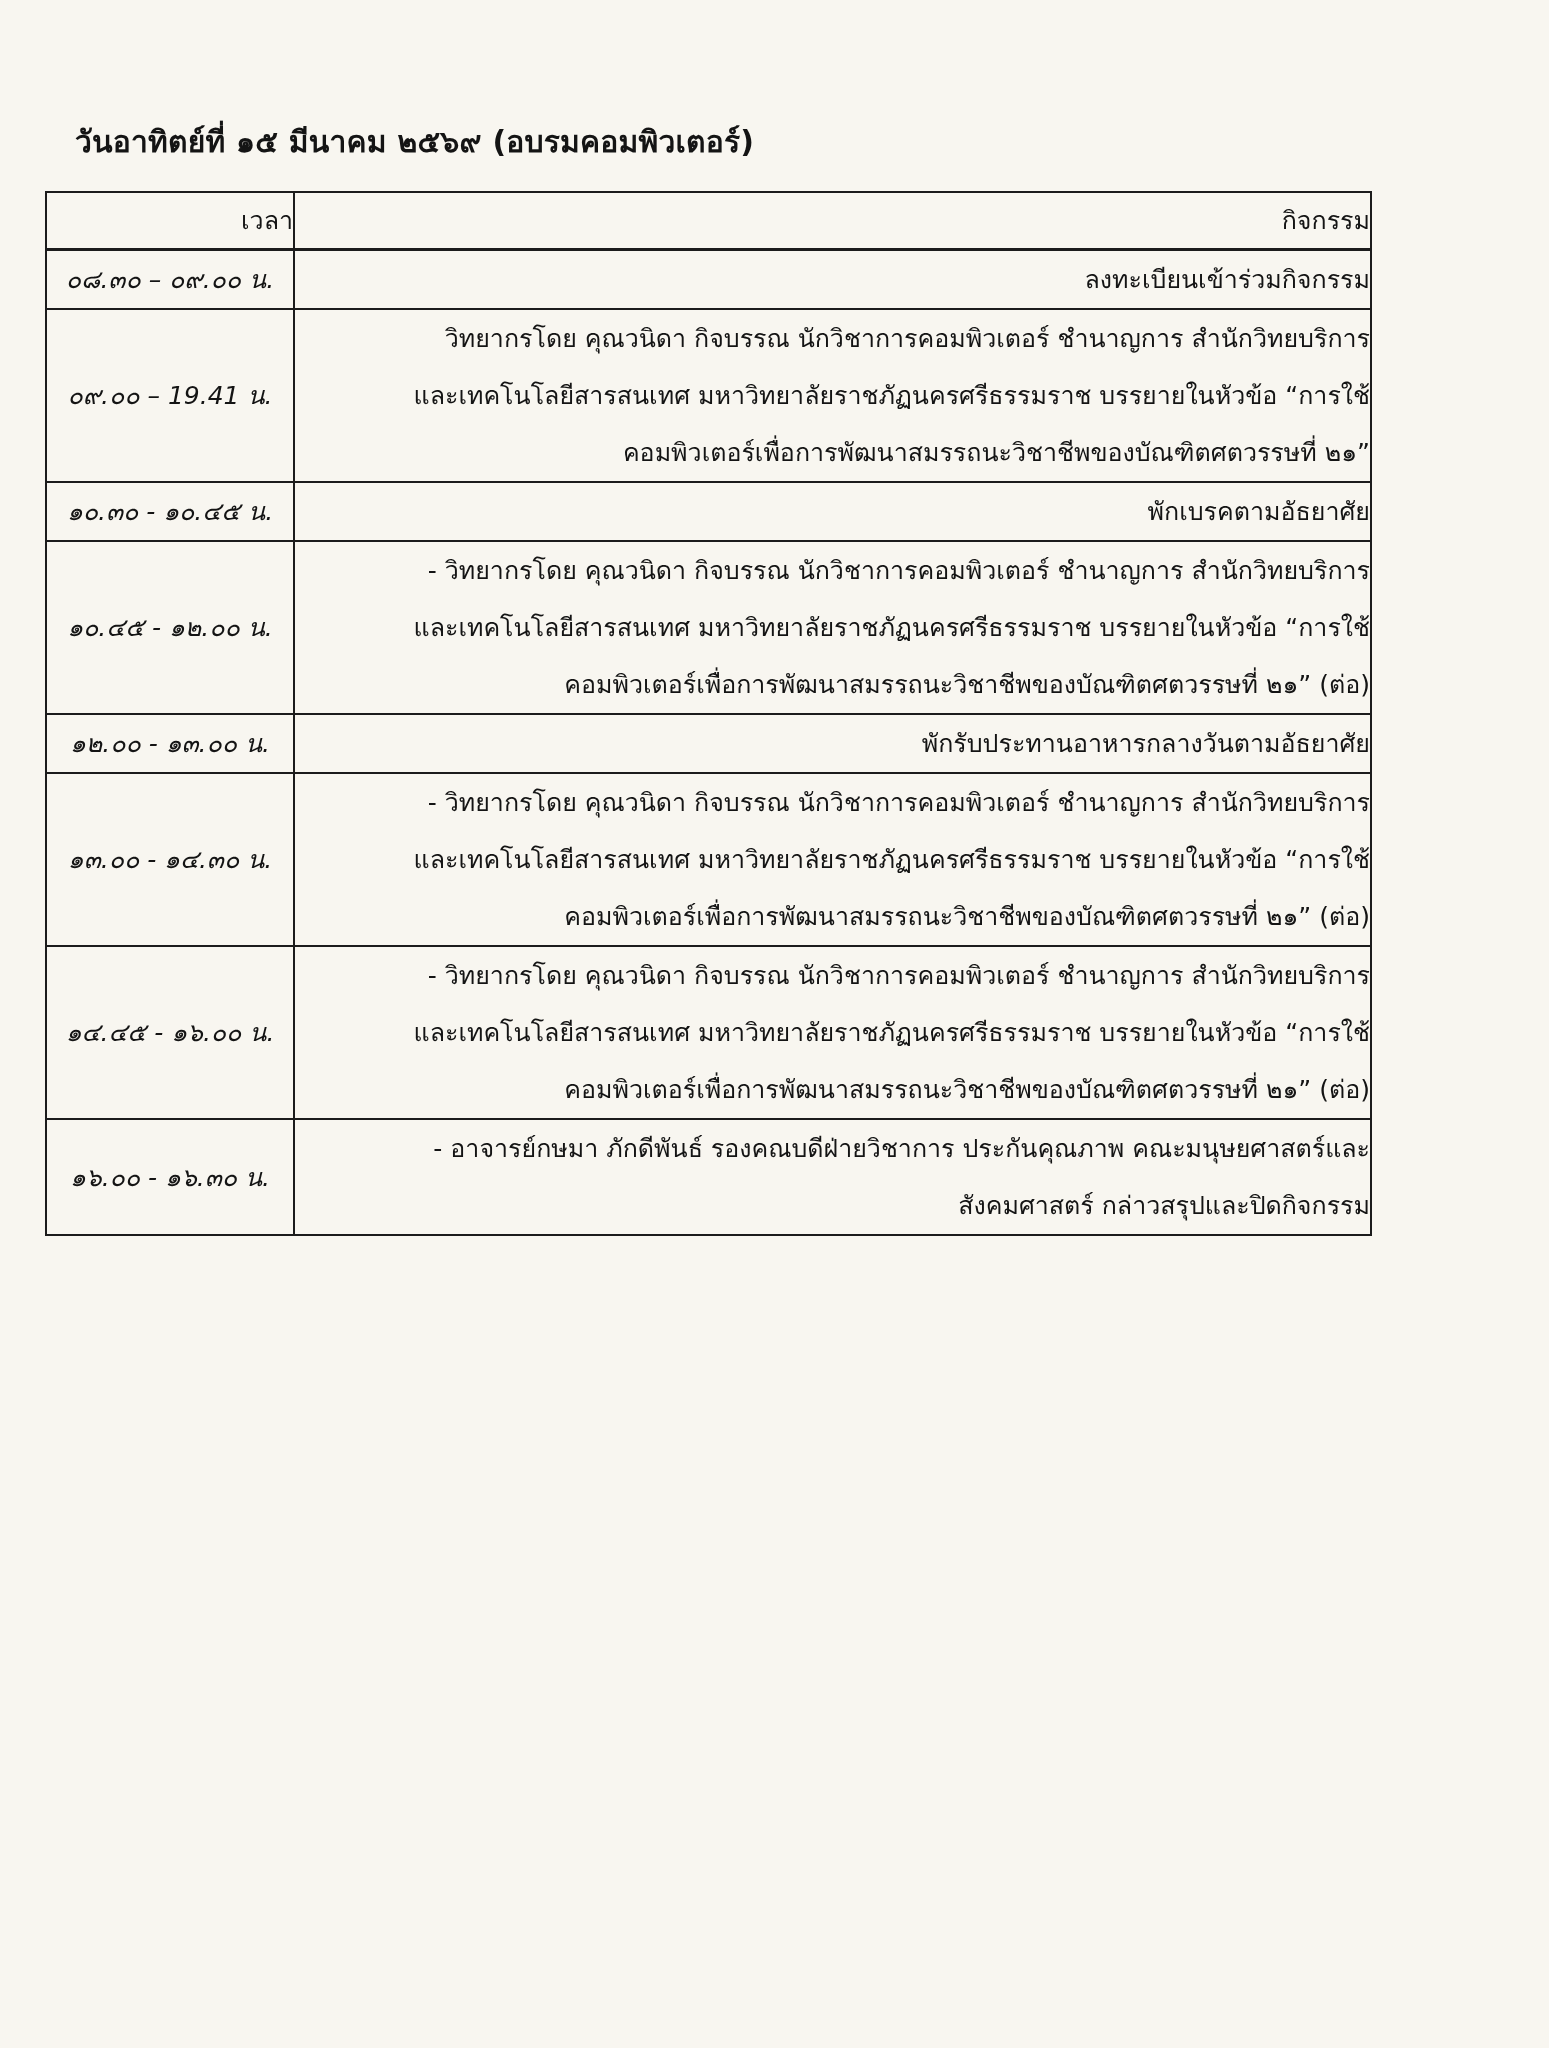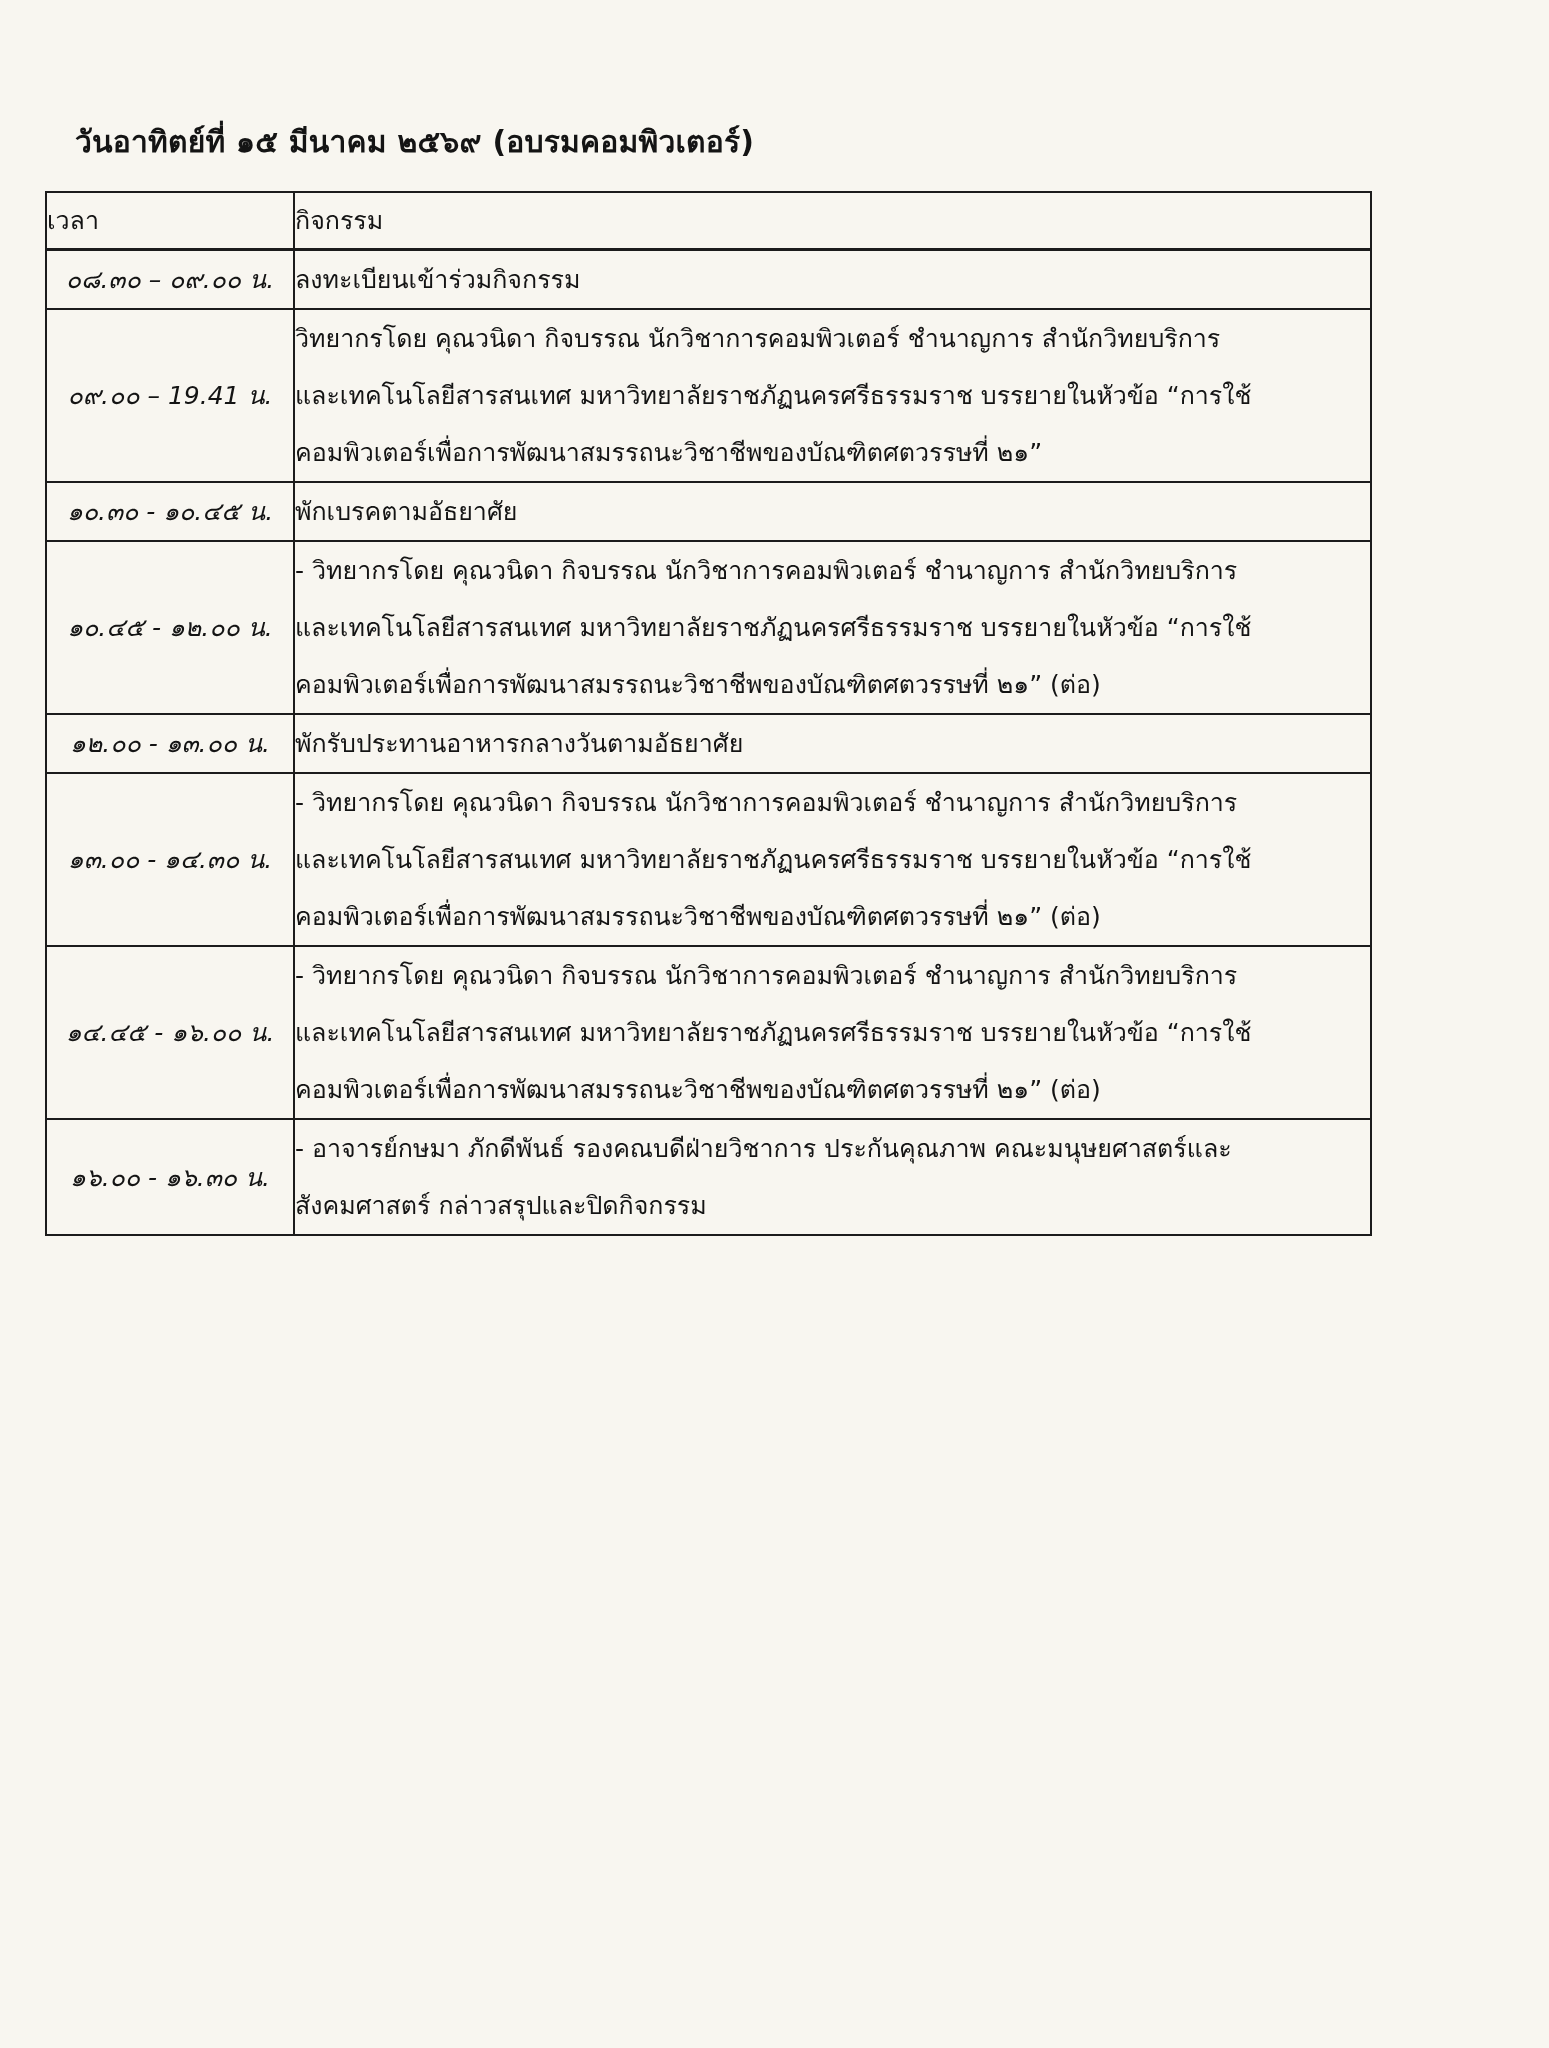--- a/index.html
+++ b/index.html
@@ -37,39 +37,40 @@
   table.schedule td {
     border: 2px solid #1c1c1c;
     font-weight: normal;
     font-size: 25px;
     vertical-align: middle;
     box-sizing: border-box;
   }
   table.schedule thead th {
     height: 55px;
     line-height: 55px;
-    text-align: left;
+    text-align: right;
     padding: 0;
     border-bottom-width: 3px;
   }
   table.schedule td {
     line-height: 57px;
     padding: 0;
   }
   td.time-cell {
     text-align: center;
     white-space: nowrap;
     vertical-align: top;
     font-style: italic;
   }
   td.activity-cell {
     padding-left: 20px;
     padding-right: 14px;
     white-space: pre-line;   
     vertical-align: top;
+    text-align: right;
   }
 </style>
 </head>
 <body>
 
 <div class="page">
 
   <h1 class="doc-title">วันอาทิตย์ที่ ๑๕ มีนาคม ๒๕๖๙ (อบรมคอมพิวเตอร์)</h1>
 
   <table class="schedule">

